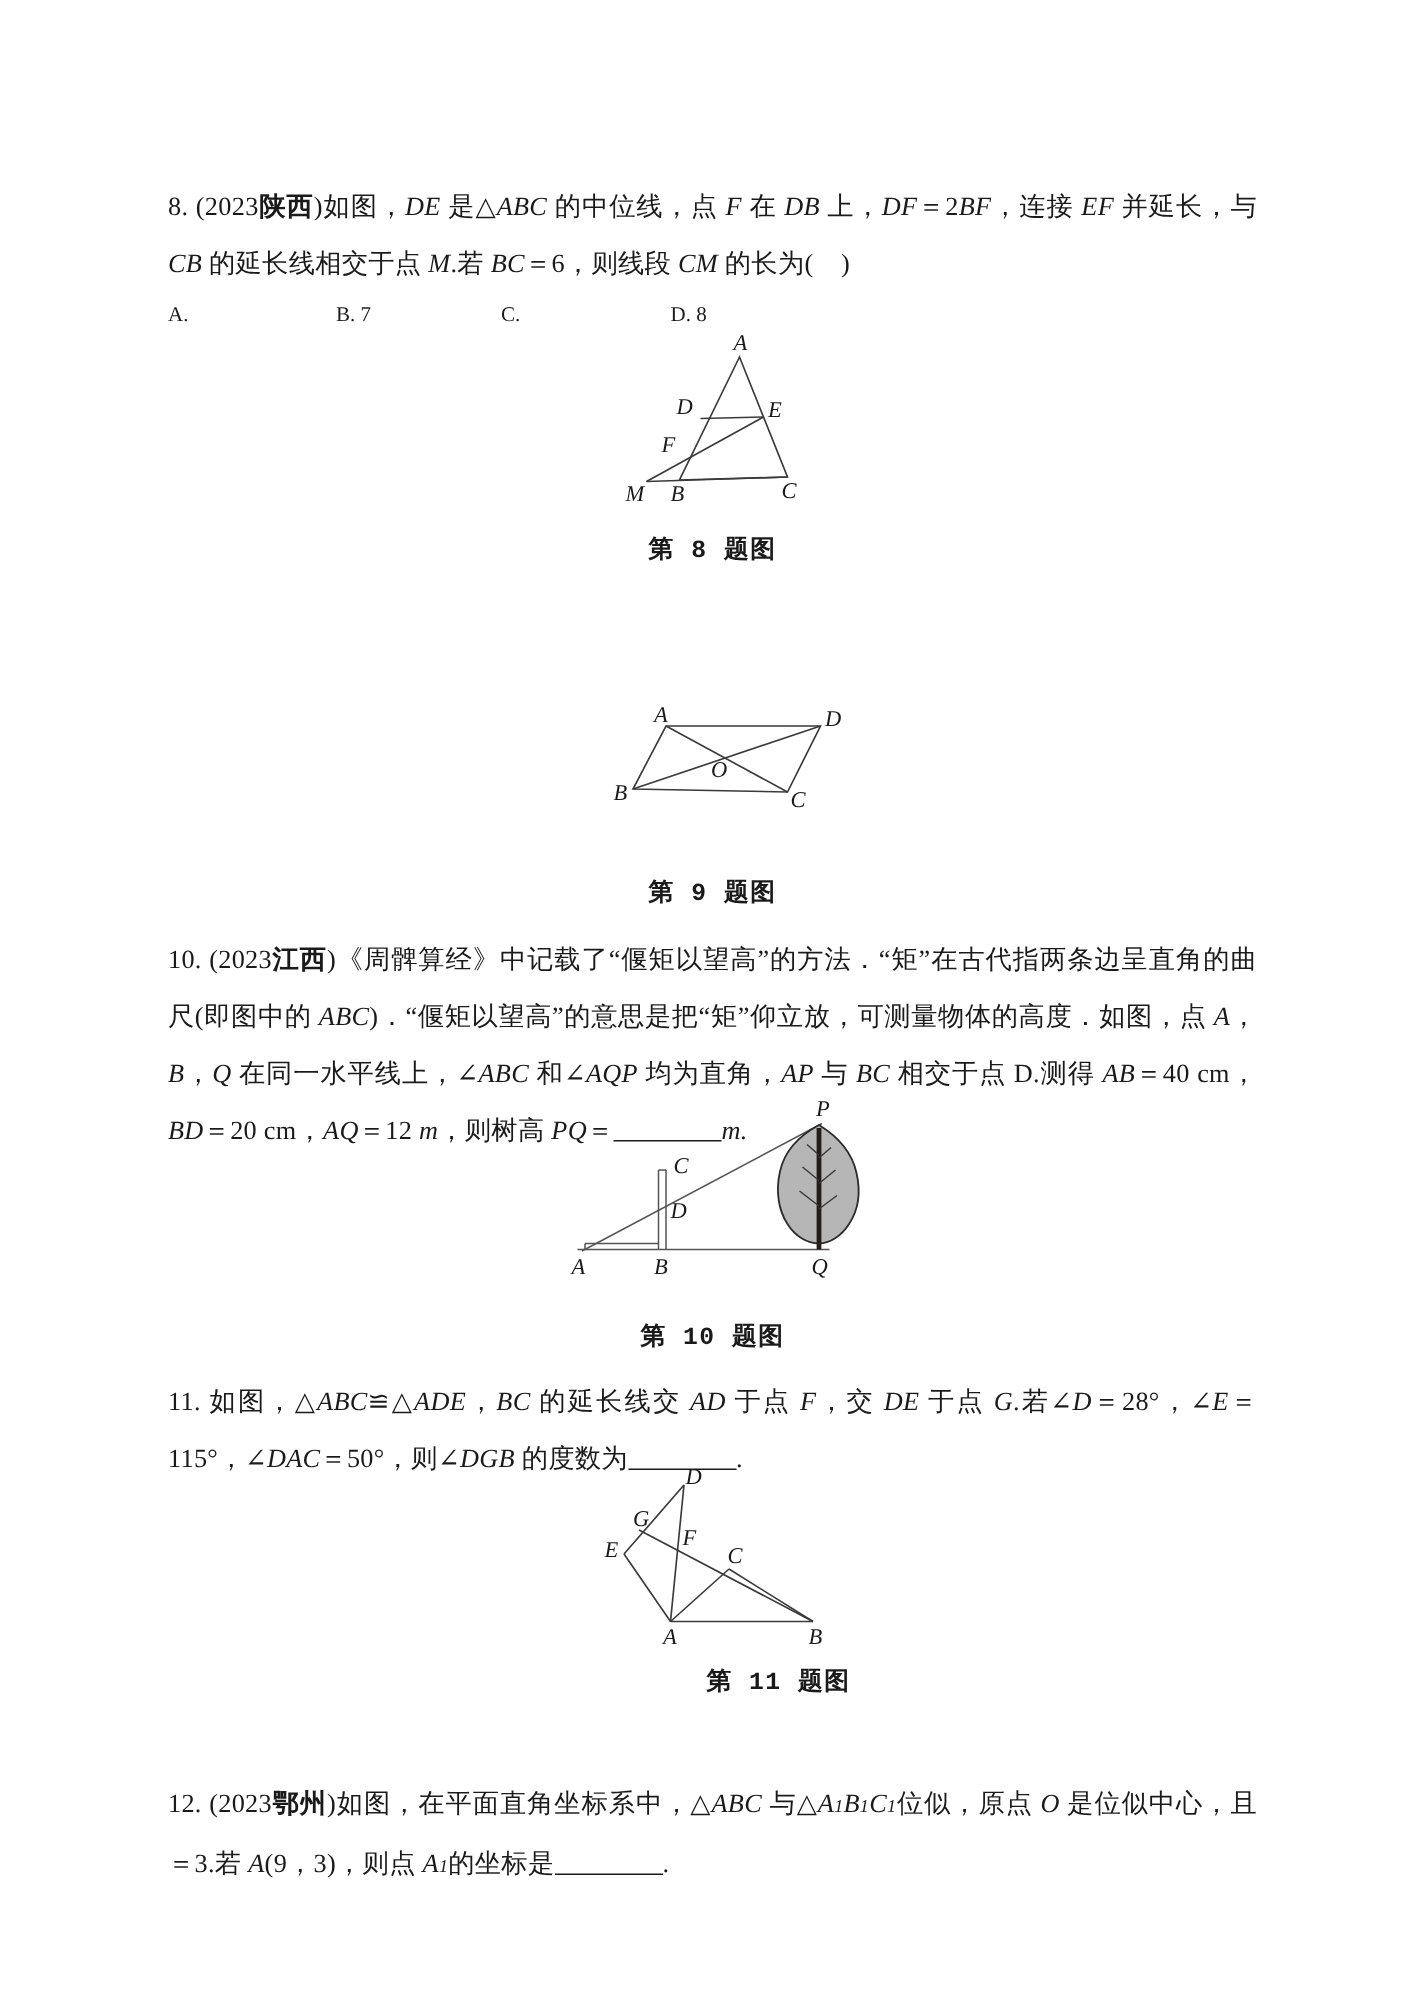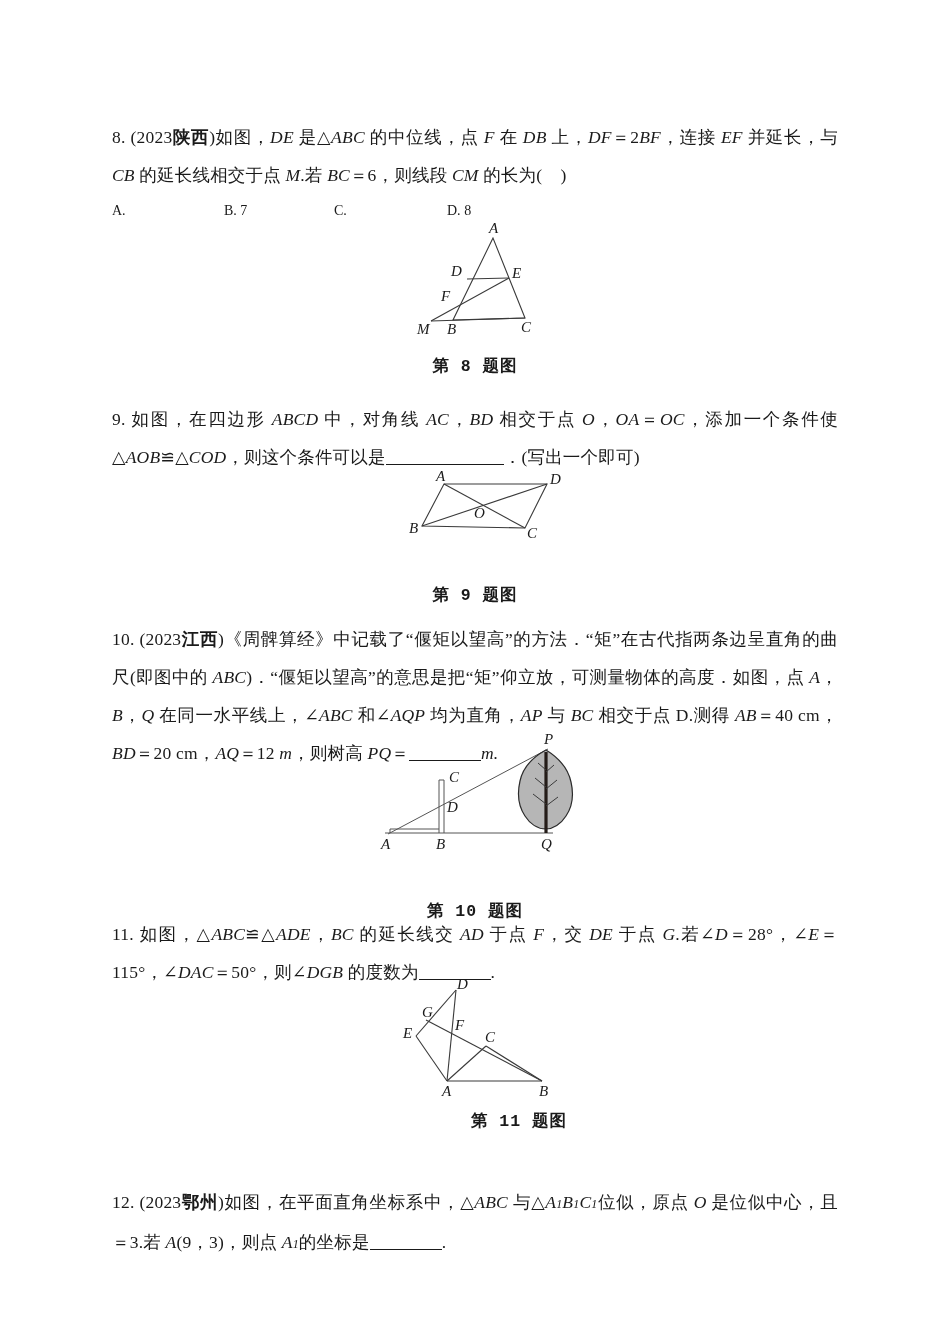--- a/index.html
+++ b/index.html
@@ -130,23 +130,20 @@
       <text class="lbl" x="107" y="56">E</text>
       <text class="lbl" x="36" y="79">F</text>
       <text class="lbl" x="12" y="112">M</text>
       <text class="lbl" x="42" y="112">B</text>
       <text class="lbl" x="116" y="110">C</text>
     </svg>
   </div>
 
   <div class="fig-caption" style="top:355px;">第 8 题图</div>
 
-  <div class="block qtext" style="top:400px;">
-    9. 如图，在四边形 <span class="it">ABCD</span> 中，对角线 <span class="it">AC</span>，<span class="it">BD</span> 相交于点 <span class="it">O</span>，<span class="it">OA</span>＝<span class="it">OC</span>，添加一个条件使△<span class="it">AOB</span>≌△<span class="it">COD</span>，则这个条件可以是<span class="blank-line" style="width:118px;"></span>．(写出一个即可)
-  </div>
 
   <div class="figure" style="left:408px; top:468px;">
     <svg width="160" height="72" viewBox="0 0 160 72">
 
       <path class="stroke" d="M36,16 L139,16 L117,60 L14,58 Z"></path>
       <path class="stroke" d="M36,16 L117,60"></path>
       <path class="stroke" d="M139,16 L14,58"></path>
       <text class="lbl" x="28" y="13">A</text>
       <text class="lbl" x="142" y="16">D</text>
       <text class="lbl" x="1" y="65">B</text>
@@ -193,21 +190,21 @@
       <path class="tree-vein" d="M221,74 L233,65"></path>
       <text class="lbl" x="219" y="12">P</text>
       <text class="lbl" x="124" y="50">C</text>
       <text class="lbl" x="122" y="80">D</text>
       <text class="lbl" x="56" y="117">A</text>
       <text class="lbl" x="111" y="117">B</text>
       <text class="lbl" x="216" y="117">Q</text>
     </svg>
   </div>
 
-  <div class="fig-caption" style="top:880px;margin-top:20px;">第 10 题图</div>
+  <div class="fig-caption" style="top:880px;">第 10 题图</div>
 
   <div class="block qtext" style="top:915px;">
     11. 如图，△<span class="it">ABC</span>≌△<span class="it">ADE</span>，<span class="it">BC</span> 的延长线交 <span class="it">AD</span> 于点 <span class="it">F</span>，交 <span class="it">DE</span> 于点 <span class="it">G</span>.若∠<span class="it">D</span>＝28°，∠<span class="it">E</span>＝115°，∠<span class="it">DAC</span>＝50°，则∠<span class="it">DGB</span> 的度数为<span class="blank-line" style="width:72px;"></span>.
   </div>
 
   <div class="figure" style="left:400px; top:980px;">
     <svg width="165" height="118" viewBox="0 0 165 118">
 
       <path class="stroke" d="M47,101 L142,101"></path>
       <path class="stroke" d="M47,101 L86,66"></path>

